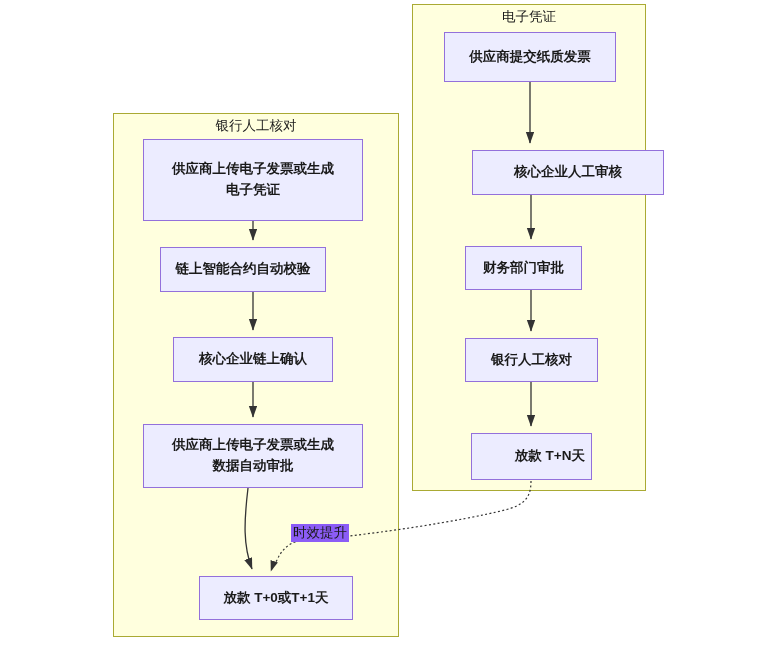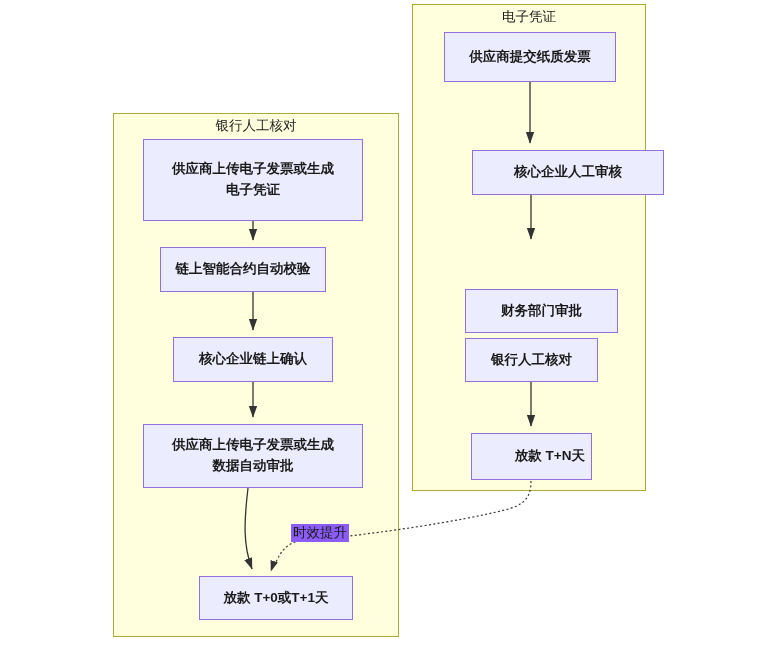--- a/index.html
+++ b/index.html
@@ -110,21 +110,21 @@
 
     <path d="M531,481 C531,498 524,505 505,510 C460,521 380,534 300,541 C290,542 282,549 277,560 C274,565 272,568 271,571" stroke="#333333" stroke-width="1.2" fill="none" stroke-dasharray="2,2.4" marker-end="url(#arrow-d)"></path>
   </svg>
 
   <div class="node" id="node-c1" style="left: 444px; top: 32px; width: 172px; height: 50px;">
     <span>供应商提交纸质发票</span>
   </div>
   <div class="node" id="node-c2" style="left: 452px; top: 150px; width: 192px; height: 45px; margin-left: 20px;">
     <span>核心企业人工审核</span>
   </div>
-  <div class="node" id="node-c3" style="left: 465px; top: 246px; width: 153px; height: 44px; margin-top: 43px;">
+  <div class="node" id="node-c3" style="left: 465px; top: 246px; width: 117px; height: 44px;">
     <span>财务部门审批</span>
   </div>
   <div class="node" id="node-c4" style="left: 465px; top: 338px; width: 133px; height: 44px;">
     <span>银行人工核对</span>
   </div>
   <div class="node" id="node-c5" style="left: 471px; top: 433px; width: 121px; height: 47px; justify-content: flex-end;">
     <span>放款 T+N天</span>
   </div>
 
   <div class="node" id="node-b1" style="left: 143px; top: 139px; width: 220px; height: 82px;">

